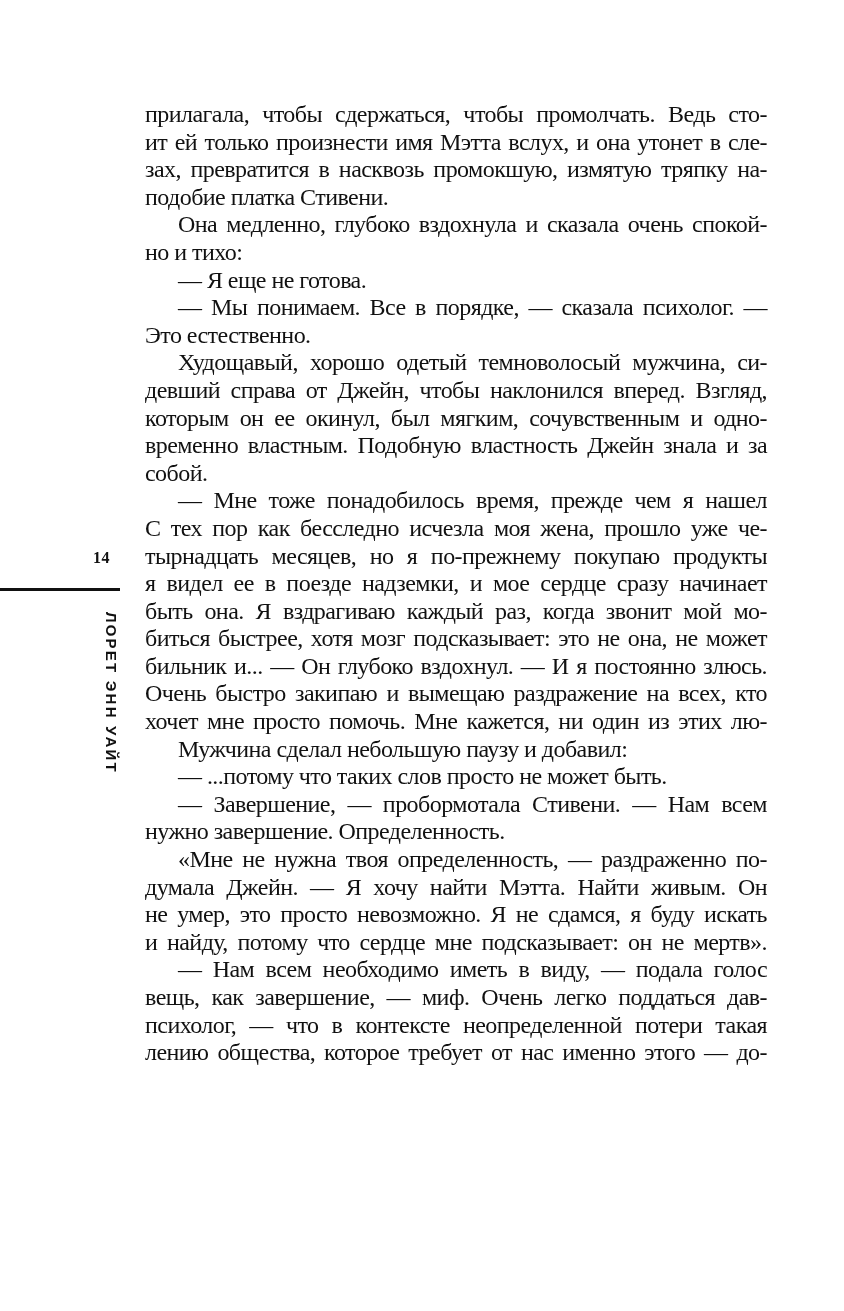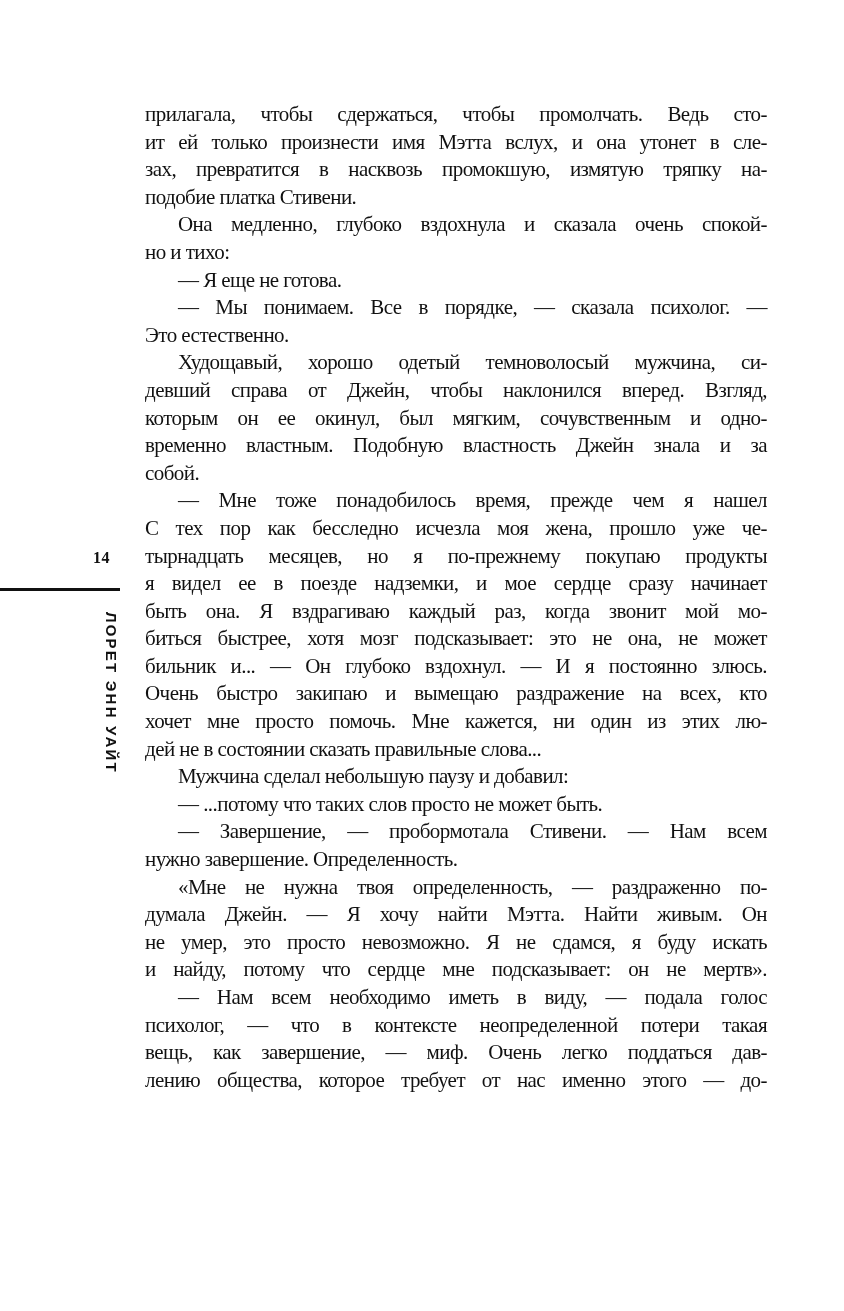--- a/index.html
+++ b/index.html
@@ -24,21 +24,21 @@
     }
     .text-block {
       position: absolute;
       left: 145px;
       top: 101px;
       width: 622px;
     }
     .line {
       height: 27.6px;
       line-height: 27.6px;
-      font-size: 21px;
+      font-size: 24px;
       white-space: nowrap;
       text-align: justify;
       text-align-last: justify;
       letter-spacing: -0.55px;
       word-spacing: 0px;
     }
     .line.indent {
       padding-left: 33px;
     }
     .line.last {
@@ -103,28 +103,27 @@
       <div class="line last">собой.</div>
       <div class="line indent">— Мне тоже понадобилось время, прежде чем я нашел</div>
       <div class="line">С тех пор как бесследно исчезла моя жена, прошло уже че-</div>
       <div class="line">тырнадцать месяцев, но я по-прежнему покупаю продукты</div>
       <div class="line">я видел ее в поезде надземки, и мое сердце сразу начинает</div>
       <div class="line">быть она. Я вздрагиваю каждый раз, когда звонит мой мо-</div>
       <div class="line">биться быстрее, хотя мозг подсказывает: это не она, не может</div>
       <div class="line">бильник и... — Он глубоко вздохнул. — И я постоянно злюсь.</div>
       <div class="line">Очень быстро закипаю и вымещаю раздражение на всех, кто</div>
       <div class="line">хочет мне просто помочь. Мне кажется, ни один из этих лю-</div>
-      <div class="line last">дей не в состоянии сказать правильные слова...</div>
       <div class="line indent last">Мужчина сделал небольшую паузу и добавил:</div>
       <div class="line indent last">— ...потому что таких слов просто не может быть.</div>
       <div class="line indent">— Завершение, — пробормотала Стивени. — Нам всем</div>
       <div class="line last">нужно завершение. Определенность.</div>
       <div class="line indent">«Мне не нужна твоя определенность, — раздраженно по-</div>
       <div class="line">думала Джейн. — Я хочу найти Мэтта. Найти живым. Он</div>
       <div class="line">не умер, это просто невозможно. Я не сдамся, я буду искать</div>
       <div class="line">и найду, потому что сердце мне подсказывает: он не мертв».</div>
       <div class="line indent">— Нам всем необходимо иметь в виду, — подала голос</div>
+      <div class="line">вещь, как завершение, — миф. Очень легко поддаться дав-</div>
       <div class="line">психолог, — что в контексте неопределенной потери такая</div>
-      <div class="line">вещь, как завершение, — миф. Очень легко поддаться дав-</div>
       <div class="line">лению общества, которое требует от нас именно этого — до-</div>
     </div>
 
 </div>
 
 </body></html>

